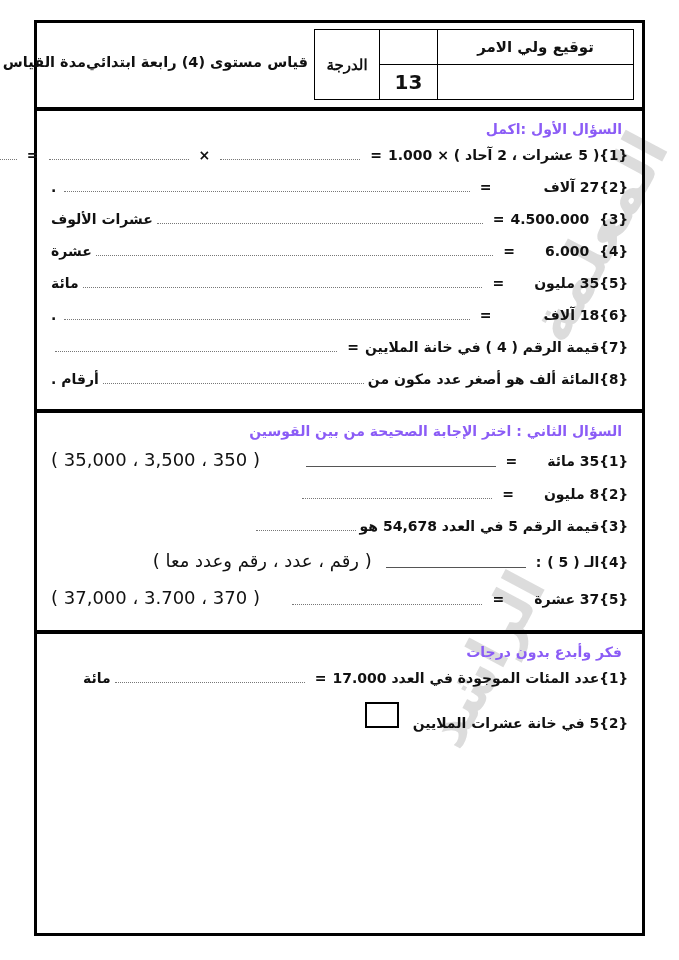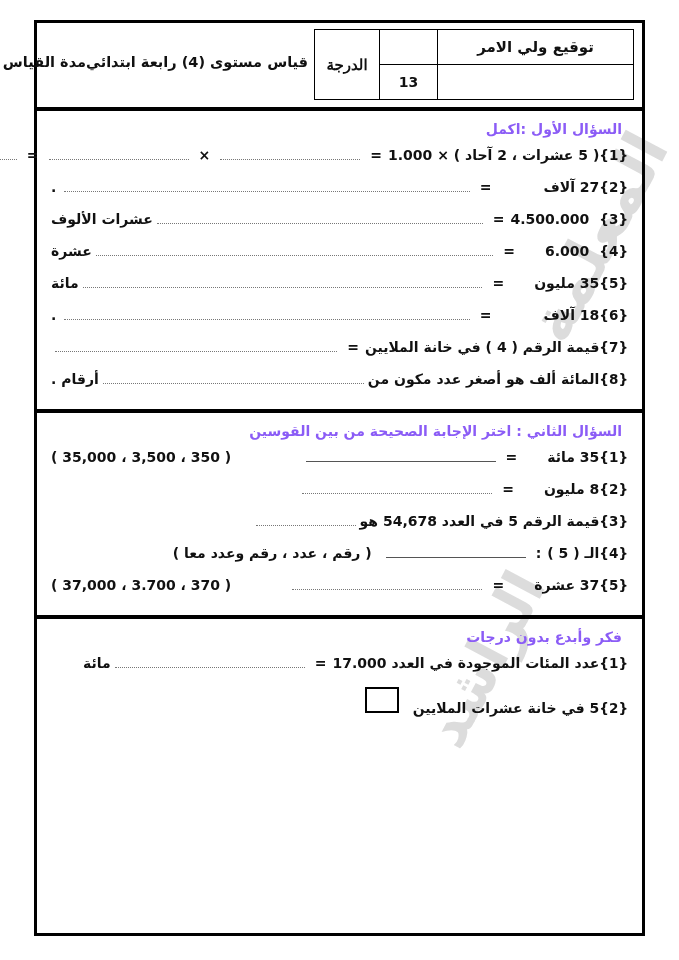--- a/index.html
+++ b/index.html
@@ -100,21 +100,21 @@
   .grade-table td {
     border: 1.6px solid #000;
     text-align: center;
     vertical-align: middle;
     font-size: 15px;
     font-weight: bold;
     color: #111;
     height: 32px;
   }
   .grade-table td.c-label  { width: 62px; font-family: Liberation Serif, serif; }
-  .grade-table td.c-mark   { width: 55px; font-size: 14px; }
+  .grade-table td.c-mark   { width: 55px; font-size: 20px; }
   .grade-table td.c-sign   { width: 193px; }
 
   
   .section {
     position: relative;
     border-bottom: 4px solid #000;
     box-sizing: border-box;
     padding: 6px 14px 8px 14px;
     z-index: 3;
   }
@@ -167,22 +167,22 @@
   }
   .blank.w-sm { width: 100px; }
   .blank.w-md { width: 140px; }
   .blank.w-lg { width: 190px; }
   .blank.flex { flex: 1 1 auto; width: auto; min-width: 60px; }
 
   .blank.solid { border-bottom: 1.5px solid #555; }
 
   .choices {
     flex: 0 0 auto;
-    font-weight: bold;
-    font-size: 14px;
+    font-weight: normal;
+    font-size: 18px;
     letter-spacing: 0px;
   }
 
   .dot-end { flex: 0 0 auto; padding-right: 4px; font-weight: bold; }
 
   
   .cmp-box {
     display: inline-block;
     width: 30px;
     height: 22px;

